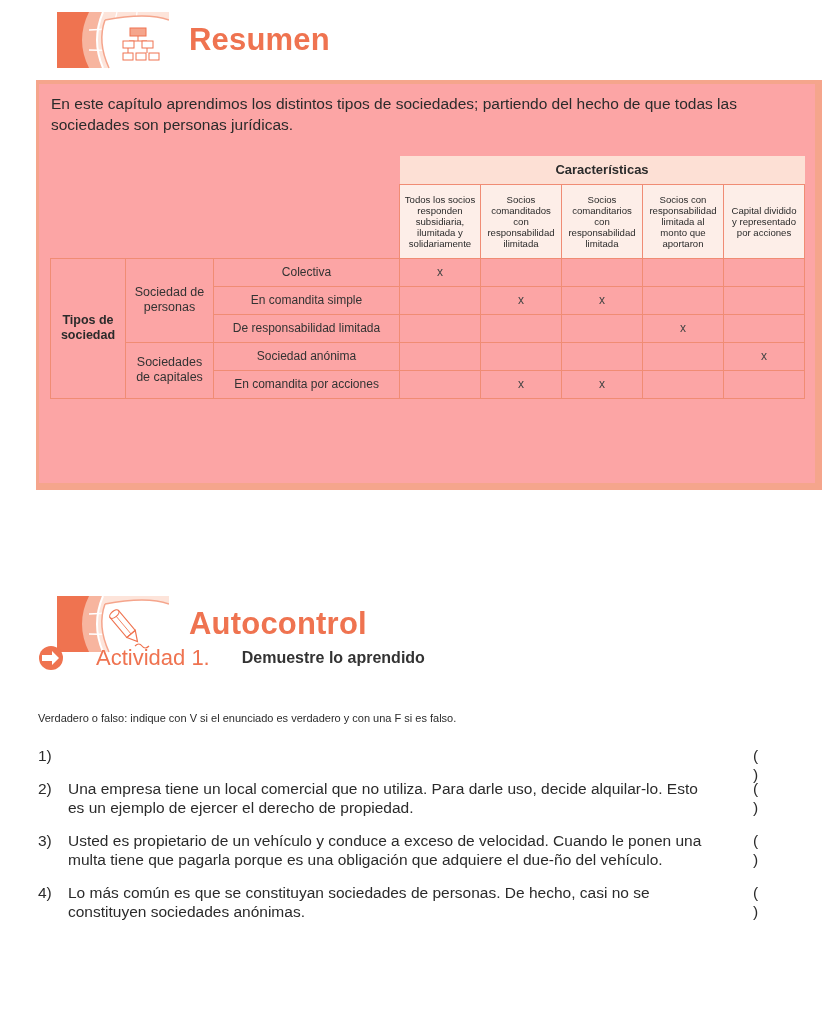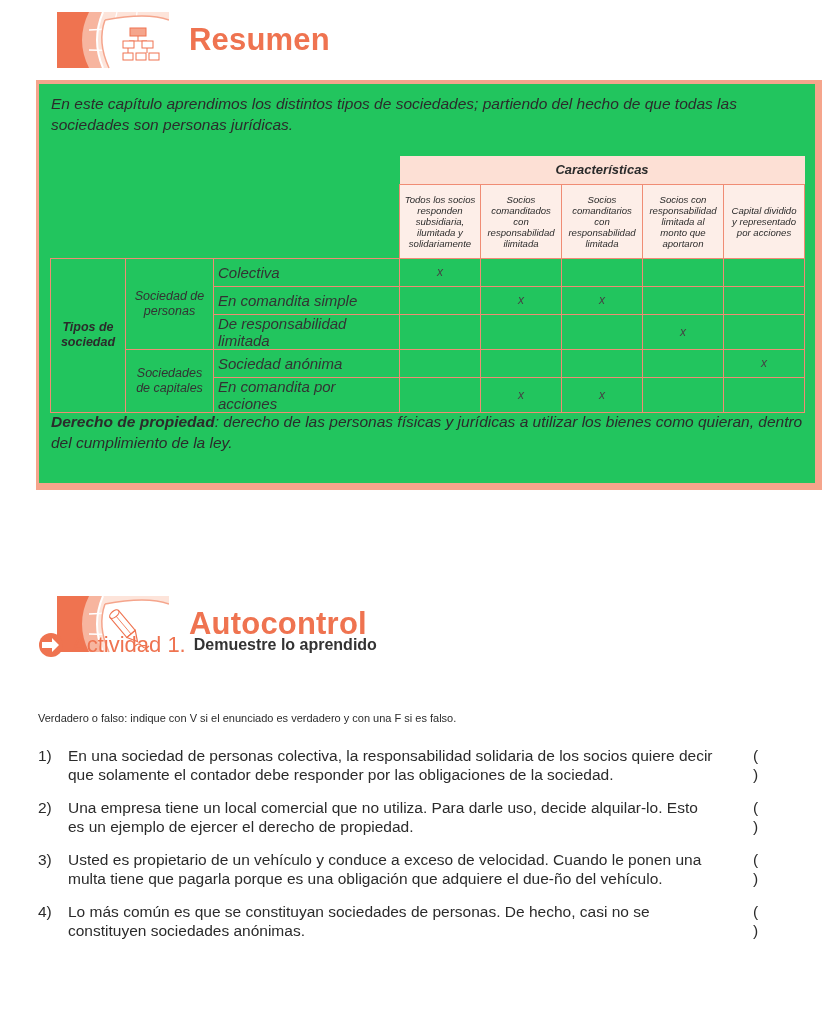--- a/index.html
+++ b/index.html
@@ -13,39 +13,38 @@
 
   #resumen-header { top: 12px; }
   #resumen-header .header-title { top: 10px; }
   #autocontrol-header { top: 596px; }
   #autocontrol-header .header-title { top: 10px; }
 
   .resumen-box {
     position: absolute; left: 36px; top: 80px; width: 786px; height: 410px;
     border-top: 4px solid #f5a58c; border-left: 3px solid #f5a58c;
     border-right: 7px solid #f5a58c; border-bottom: 7px solid #f5a58c;
-    background: #22c55e;
-    font-style: italic;
+    background: #fca5a5;
   }
   .intro { position: absolute; left: 12px; top: 9px; width: 760px; font-size: 15.5px; line-height: 21px; color: #2b2b2b; }
 
   table.char-table { position: absolute; left: 11px; top: 72px; border-collapse: collapse; font-size: 11.6px; }
   table.char-table td { border: 1.5px solid #f08c74; padding: 0 4px; height: 28px; vertical-align: middle; }
   td.blank { border: none !important; background: transparent; }
   td.char-title { background: #fde0d5; text-align: center; font-weight: bold; font-size: 13px; height: 26px; border: none !important; border-bottom: 1.5px solid #f08c74 !important; }
   td.char-col { background: #fdeee8; text-align: center; font-size: 9.6px; line-height: 11px; height: 74px !important; padding: 1px 1px; }
   td.tipos { font-weight: bold; text-align: center; font-size: 12.5px; line-height: 15px; width: 75px; }
   td.group { text-align: center; font-size: 12.5px; line-height: 15px; width: 88px; color: #333; }
-  td.row-label { font-size: 15px; width: 186px; color: #333; }
+  td.row-label { font-size: 12px; width: 186px; color: #333; text-align: center; }
   td.mark { text-align: center; width: 81px; font-size: 12px; color: #444; }
 
   .definition { position: absolute; left: 12px; top: 327px; width: 770px; font-size: 15.5px; line-height: 21px; color: #2b2b2b; }
   .definition b { font-weight: bold; }
 
-  .activity { position: absolute; left: 38px; top: 632px; display: flex; align-items: center; }
+  .activity { position: absolute; left: 38px; top: 645px; display: flex; align-items: center; gap: 24px; }
   .activity-icon { width: 26px; height: 26px; margin-right: 8px; }
   .activity-label { font-size: 22px; color: #ef7350; margin-right: 8px; }
   .activity-sub { font-size: 16px; font-weight: bold; color: #333; }
 
   .instructions { position: absolute; left: 38px; top: 712px; font-size: 11px; color: #2b2b2b; }
 
   .questions { position: absolute; left: 38px; top: 746px; width: 760px; }
   .question { position: relative; display: flex; font-size: 15.5px; line-height: 19px; margin-bottom: 14px; color: #2b2b2b; }
   .q-num { width: 30px; flex: none; }
   .q-text { width: 650px; }
@@ -137,21 +136,20 @@
       <td class="row-label">En comandita por acciones</td>
       <td class="mark"></td>
       <td class="mark">x</td>
       <td class="mark">x</td>
       <td class="mark"></td>
       <td class="mark"></td>
     </tr>
   </tbody>
     </table>
 
-  <p class="definition"><b>Derecho de propiedad</b><span>: derecho de las personas físicas y jurídicas a utilizar los bienes como quieran, dentro del cumplimiento de la ley.</span></p>
 </div>
 
 <div class="section-header" id="autocontrol-header">
   <div class="header-icon">
     <svg viewBox="0 0 112 58">
       <rect x="0" y="0" width="112" height="56" fill="#fde4da"></rect>
       <rect x="0" y="0" width="32" height="56" fill="#ef7350"></rect>
       <path d="M32 0 Q18 28 32 56 L46 56 Q34 28 46 0 Z" fill="#f7b59f"></path>
       <path d="M46 0 Q34 28 46 56" stroke="#fff" stroke-width="2" fill="none"></path>
       <path d="M32 18 L112 14 M32 38 L112 40" stroke="#fff" stroke-width="1.5" fill="none"></path>
@@ -177,21 +175,20 @@
   </svg>
   <span class="activity-label">Actividad 1.</span>
   <span class="activity-sub">Demuestre lo aprendido</span>
 </div>
 
 <p class="instructions">Verdadero o falso: indique con V si el enunciado es verdadero y con una F si es falso.</p>
 
 <div class="questions">
   <div class="question">
     <span class="q-num">1)</span>
-    <span class="q-text">En una sociedad de personas colectiva, la responsabilidad solidaria de los socios quiere decir que solamente el contador debe responder por las obligaciones de la sociedad.</span>
     <span class="q-answer">( )</span>
   </div>
   <div class="question">
     <span class="q-num">2)</span>
     <span class="q-text">Una empresa tiene un local comercial que no utiliza. Para darle uso, decide alquilar-lo. Esto es un ejemplo de ejercer el derecho de propiedad.</span>
     <span class="q-answer">( )</span>
   </div>
   <div class="question">
     <span class="q-num">3)</span>
     <span class="q-text">Usted es propietario de un vehículo y conduce a exceso de velocidad. Cuando le ponen una multa tiene que pagarla porque es una obligación que adquiere el due-ño del vehículo.</span>

